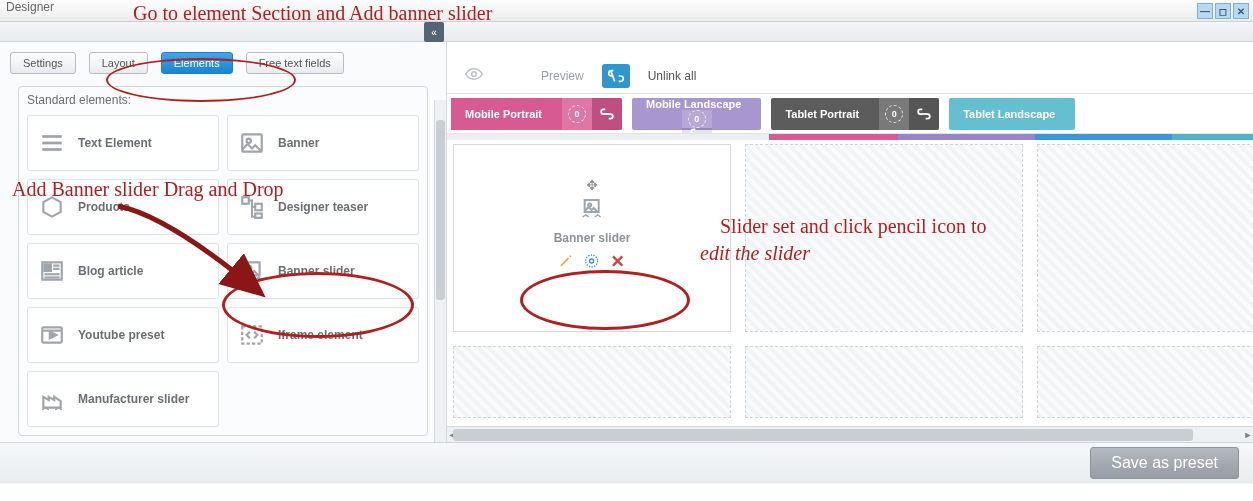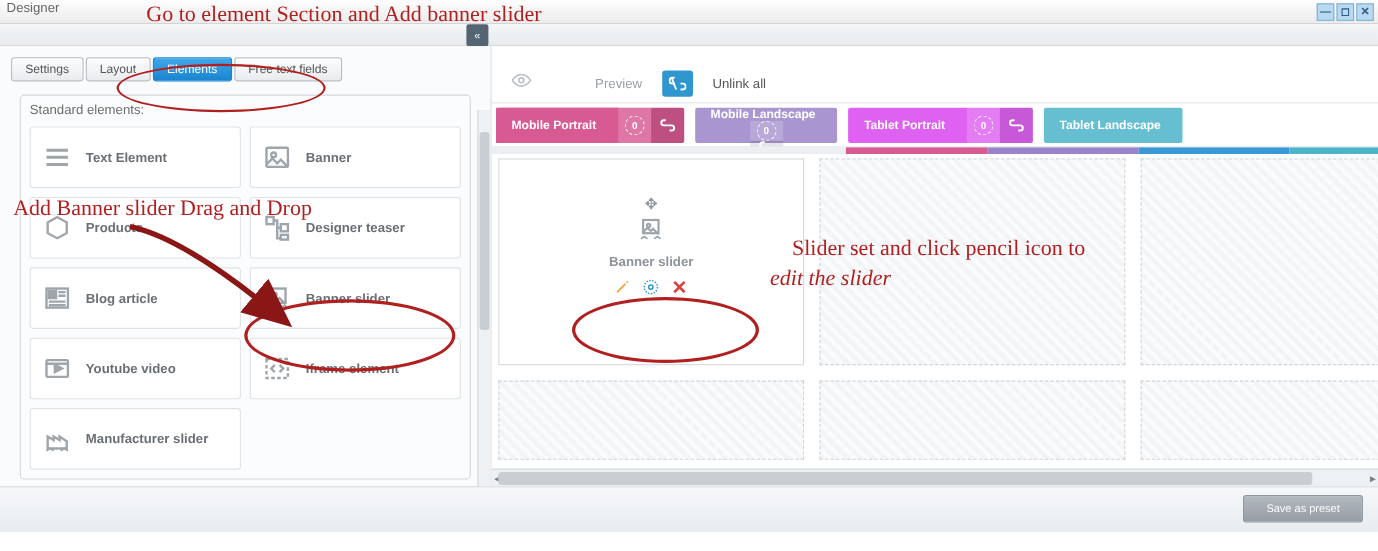--- a/index.html
+++ b/index.html
@@ -14,21 +14,21 @@
 
 .topstrip { height:20px; background:linear-gradient(#f4f6f7,#e7ebee); border-bottom:1px solid #cfd5da; position:relative;}
 .collapse-btn { position:absolute; right:809px; top:0; width:20px; height:20px; background:#546472; display:flex; align-items:center; justify-content:center; color:#fff; font-size:10px; cursor:pointer; border-radius:2px;}
 
 
 .split { display:flex; height:400px; }
 .left { width:447px; position:relative; background:#fafbfc; border-right:1px solid #d6dadd; }
 .right { flex:1; background:#fff; position:relative; overflow:hidden;}
 
 
-.tabs { display:flex; gap:2px; padding:10px 10px 12px 10px;}
+.tabs { display:flex; gap:13px; padding:10px 10px 12px 10px;}
 .tab-btn { padding:4px 12px; border:1px solid #b8bdc2; background:linear-gradient(#fdfdfd,#e8ecef); border-radius:3px; font-size:11px; color:#555; cursor:pointer;}
 .tab-btn.active { background:linear-gradient(#3fa7e8,#1a84d1); color:#fff; border-color:#1a84d1;}
 
 
 .panel-group { margin: 0 18px; border:1px solid #d3d8dc; border-radius:4px; padding-top:6px; background:#fbfcfd;}
 .panel-title { font-size:12px; color:#6d6d6d; padding:0 8px 8px 8px; }
 .elem-grid { display:grid; grid-template-columns:1fr 1fr; gap:8px; padding:0 8px 8px 8px;}
 .elem-card { border:1px solid #dfe3e6; background:#fff; border-radius:3px; height:56px; display:flex; align-items:center; padding:0 10px; gap:12px; cursor:grab; }
 .elem-card .ic { width:28px; height:28px; color:#9ea5ab; display:flex; align-items:center; justify-content:center; font-size:20px;}
 .elem-card .lbl { font-size:12px; color:#6a6f74; font-weight:bold; line-height:1.2;}
@@ -44,21 +44,21 @@
 .unlink-lbl { color:#555; font-size:12px;}
 
 
 .device-row { height:40px; display:flex; align-items:center; padding:0 0 0 4px; gap:10px; border-bottom:1px solid #e2e6e9; overflow:hidden;}
 .dev { display:flex; align-items:center; height:32px; border-radius:2px; color:#fff; font-size:11px; font-weight:bold;}
 .dev .name { padding:0 20px 0 14px; height:100%; display:flex; align-items:center;}
 .dev .badge { width:30px; height:100%; display:flex; align-items:center; justify-content:center; background:rgba(255,255,255,.18);}
 .dev .badge .circ { width:18px; height:18px; border:1px dashed rgba(255,255,255,.85); border-radius:50%; display:flex; align-items:center; justify-content:center; font-size:9px;}
 .dev .link { width:30px; height:100%; display:flex; align-items:center; justify-content:center; background:rgba(0,0,0,.12);}
 .d0 { background:#d85a93;} .d0 .name{ background:#d85a93;}
-.d1 { background:#9a84c9;flex-direction:column;} .d2 { background:#d946ef;} .d3 { background:#4cb3c9;}
+.d1 { background:#9a84c9;flex-direction:column;} .d2 { background:#404040;} .d3 { background:#4cb3c9;}
 .dev.inactive { opacity:.85;}
 
 
 .seg-bar { height:6px; display:flex; }
 .seg-bar span { display:block; height:100%;}
 
 
 .canvas-wrap { position:absolute; left:0; right:0; top:82px; bottom:22px; overflow:hidden;}
 .grid-area { position:relative; padding:20px 6px 6px 6px;}
 .slot { position:absolute; border:1px dashed #cfd5da; background:repeating-linear-gradient(45deg,#f2f4f6 0,#f2f4f6 4px,#fafbfc 4px,#fafbfc 8px);}
@@ -78,21 +78,21 @@
 .tool.edit { color:#f7a23a;} .tool.cfg { color:#2f96cf;} .tool.del { color:#d94040;}
 
 
 .hscroll { position:absolute; left:0; right:0; bottom:0; height:16px; background:#eef1f3; border-top:1px solid #d6dadd;}
 .hscroll .thumb { position:absolute; left:6px; top:2px; height:12px; width:740px; background:#c9ced3; border-radius:3px;}
 .hscroll .arrow-l, .hscroll .arrow-r { position:absolute; top:0; width:14px; height:16px; display:flex; align-items:center; justify-content:center; color:#7a8086; font-size:9px;}
 .hscroll .arrow-l { left:-2px; } .hscroll .arrow-r { right:-2px;}
 
 
 .footer { height:40px; background:linear-gradient(#f5f7f9,#e9edf0); border-top:1px solid #d0d5d9; display:flex; align-items:center; justify-content:flex-end; gap:10px; padding:0 14px;}
-.btn-grey { padding:6px 20px; background:linear-gradient(#b3b9bf,#959ca4); border:1px solid #8c949c; color:#fff; border-radius:3px; font-size:10px; cursor:pointer;}
+.btn-grey { padding:6px 20px; background:linear-gradient(#b3b9bf,#959ca4); border:1px solid #8c949c; color:#fff; border-radius:3px; font-size:16px; cursor:pointer;}
 .btn-blue { padding:6px 20px; background:linear-gradient(#3fa7e8,#1a84d1); border:1px solid #1477c0; color:#fff; border-radius:3px; font-size:12px; cursor:pointer;}
 
 .divider { height:2px; background:linear-gradient(#dfe4e8,#f8f9fa);}
 
 
 .anno { position:absolute; color:#b12020; font-family: Georgia, 'Times New Roman', serif; font-size:20px; pointer-events:none; }
 .circle { position:absolute; border:2px solid #b12020; border-radius:50%; pointer-events:none;}
 .circle.thick { border-width:3px;}
 
 svg.arrow { position:absolute; pointer-events:none;}
@@ -193,21 +193,21 @@
           <span class="lbl">Banner slider</span>
         </div>
         <div class="elem-card">
           <span class="ic">
             <svg viewBox="0 0 24 24" fill="none" stroke="currentColor" stroke-width="2">
                 <rect x="3" y="5" width="18" height="14" rx="1"></rect>
                 <path d="M10 9l6 3-6 3V9z" fill="currentColor"></path>
                 <line x1="3" y1="8" x2="21" y2="8"></line>
               </svg>
           </span>
-          <span class="lbl">Youtube video</span>
+          <span class="lbl">Youtube preset</span>
         </div>
         <div class="elem-card">
           <span class="ic">
             <svg viewBox="0 0 24 24" fill="none" stroke="currentColor" stroke-width="2" stroke-dasharray="3 2">
                 <rect x="3" y="4" width="18" height="16"></rect>
                 <path d="M10 9l-3 3 3 3M14 9l3 3-3 3" stroke-dasharray="0"></path>
               </svg>
           </span>
           <span class="lbl">Iframe element</span>
         </div>

